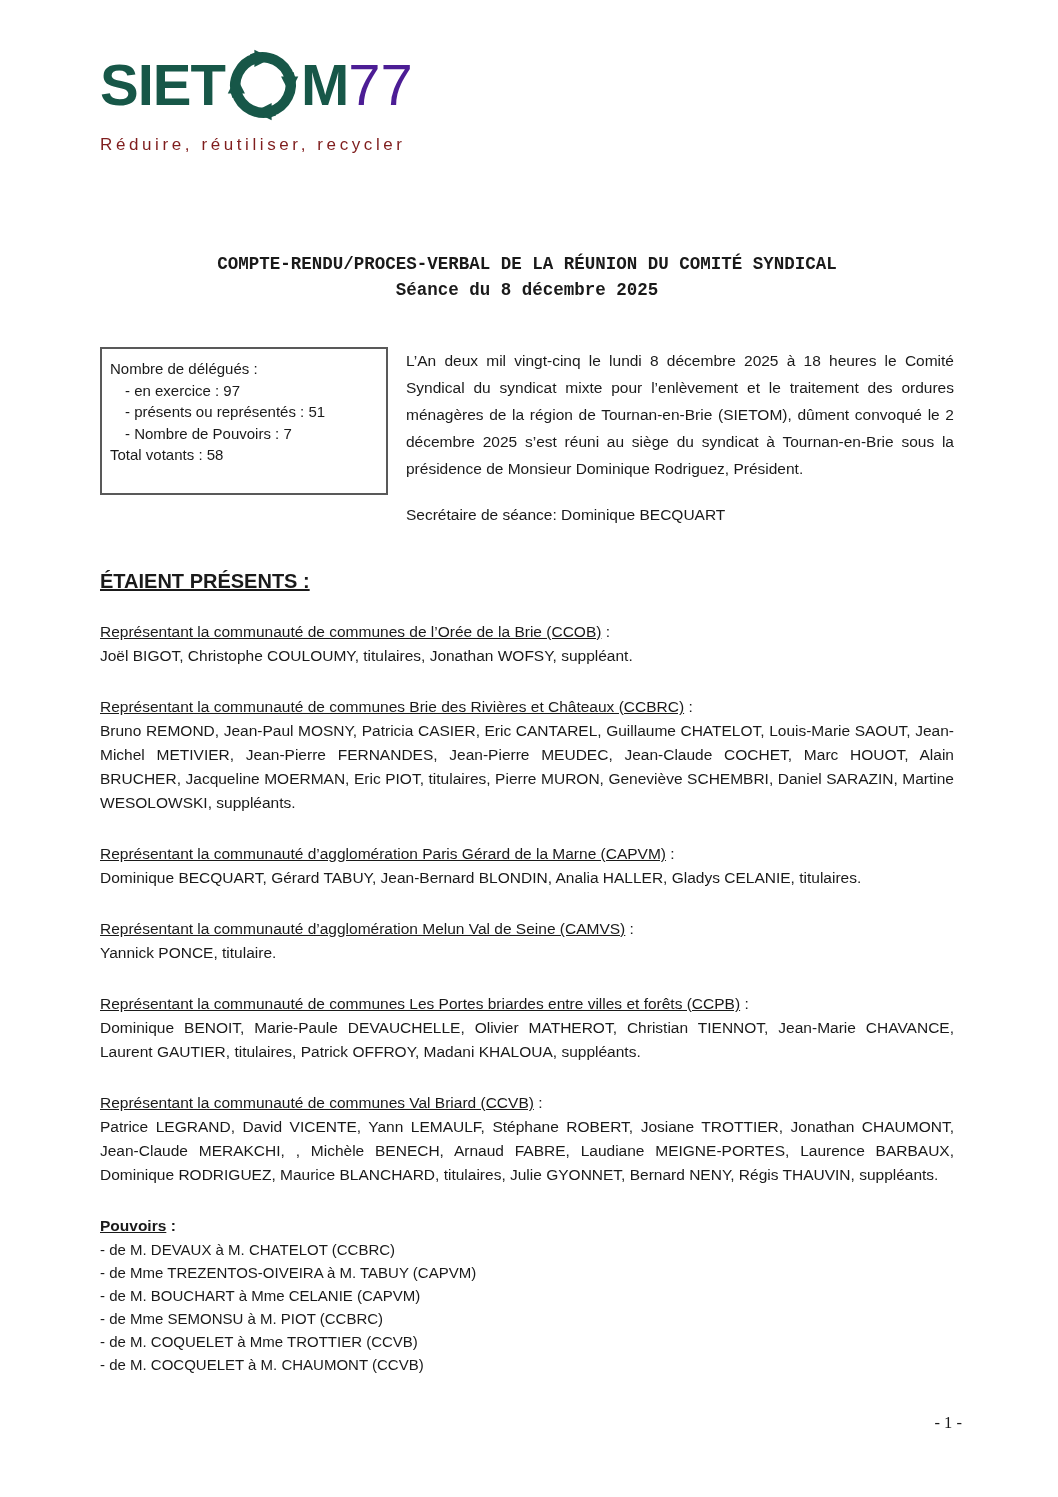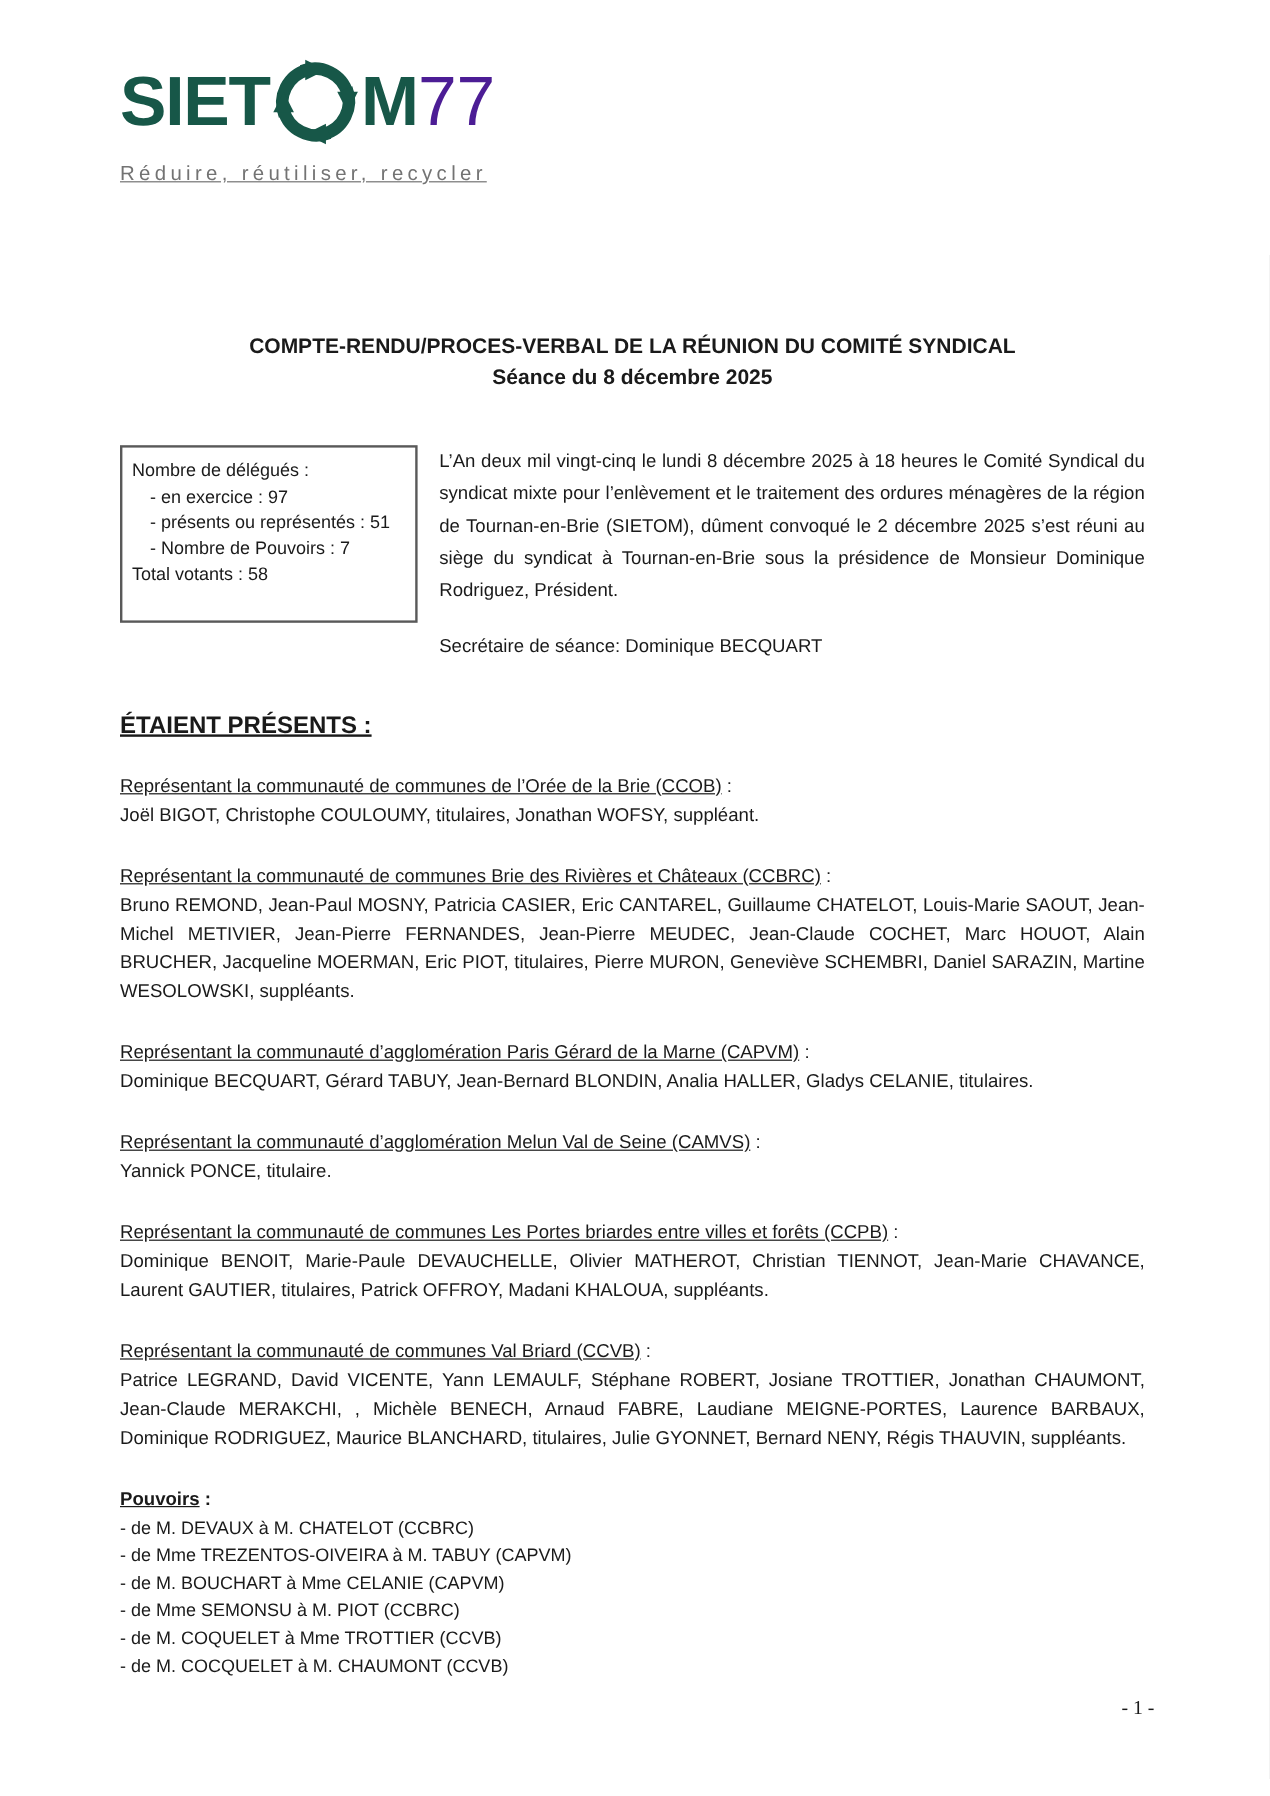--- a/index.html
+++ b/index.html
@@ -9,29 +9,29 @@
     font-family:"Liberation Sans", sans-serif;
   }
   .content { padding:42px 104px 0 100px; }
 
   
   .logo { margin-left:0; }
   .logo-row { display:flex; align-items:center; height:86px; }
   .logo-word { font-size:58px; font-weight:800; color:#175748; letter-spacing:-1px; line-height:1; }
   .logo-num { font-size:58px; font-weight:400; color:#4c1d95; letter-spacing:0; line-height:1; }
   .logo-o-icon { width:86px; height:86px; margin:0 -5px; flex:0 0 auto; }
-  .logo-tagline { font-size:17px; letter-spacing:3.6px; color:#737373; margin-top:7px;text-decoration:underline; }
+  .logo-tagline { font-size:17px; letter-spacing:3.6px; color:#7f1d1d; margin-top:7px; }
 
   
-  .doc-title { text-align:center; font-weight:bold; font-size:17.5px; line-height:26px; margin-top:120px; }
+  .doc-title { text-align:center; font-weight:bold; font-size:17.5px; line-height:26px; margin-top:96px;font-family:Liberation Mono, monospace; }
 
   
   .intro-row { display:flex; margin-top:44px; align-items:flex-start; }
   .delegates-box {
-    width:248px; height:148px; box-sizing:border-box; flex:0 0 auto;
+    width:288px; height:148px; box-sizing:border-box; flex:0 0 auto;
     border:2px solid #595959; padding:9px 8px 0 8px;
     font-size:15px; line-height:21.5px;
   }
   .delegates-box .indent { padding-left:15px; }
   .intro-right { margin-left:18px; flex:1; }
   .intro-para { font-size:15.5px; line-height:27px; text-align:justify; margin:0; }
   .secretary { font-size:15.5px; margin-top:24px; }
 
   
   .present-heading { margin-top:46px; font-size:20px; font-weight:bold; }

